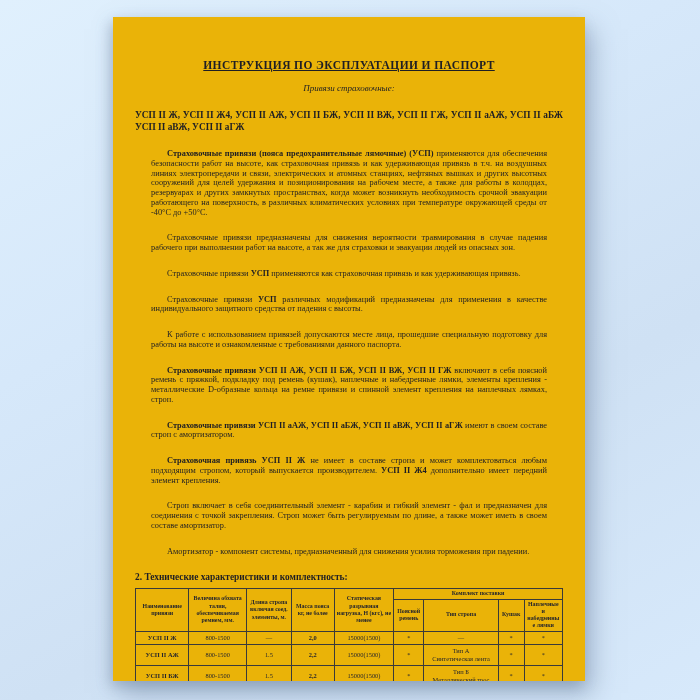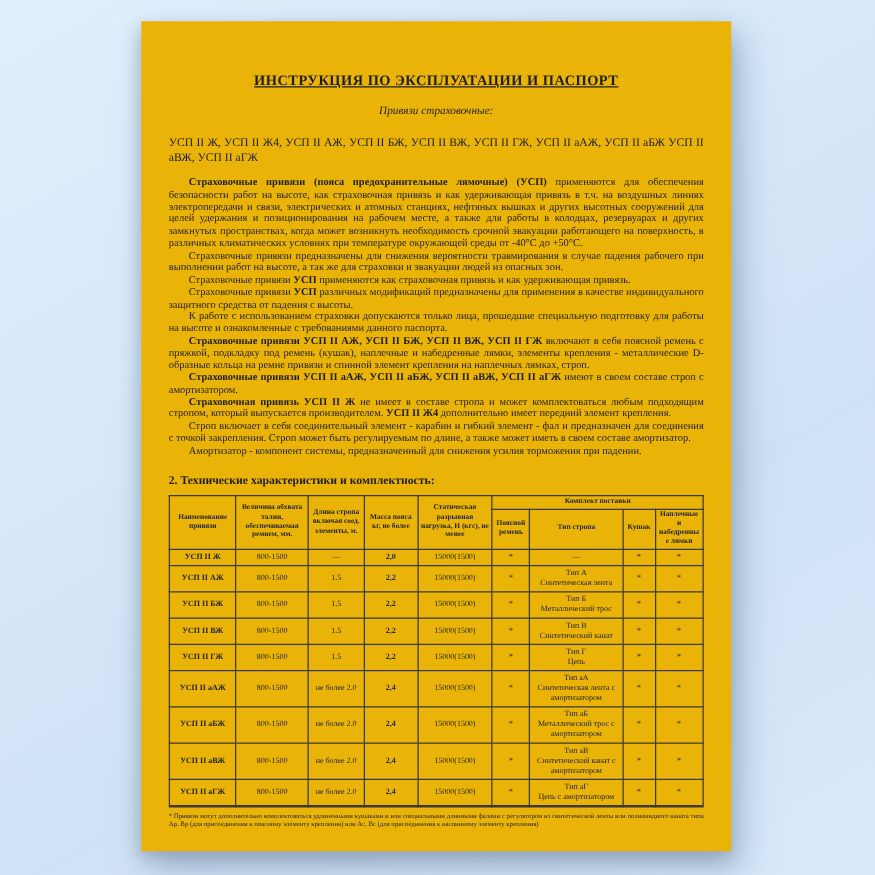--- a/index.html
+++ b/index.html
@@ -16,28 +16,28 @@
     box-sizing: border-box;
     padding: 36px 22px 0 22px;
     overflow: hidden;
   }
   .title {
     font-size: 11.5px; font-weight: bold; text-align: center;
     text-decoration: underline; letter-spacing: .4px; margin: 6px 0 0 0;
   }
   .subtitle { font-size: 9px; text-align: center; margin: 12px 0 17px 0; font-style: italic; }
   .models {
-    font-size: 9.3px; font-weight: normal; text-align: justify;
+    font-size: 9.3px; font-weight: bold; text-align: justify;
     line-height: 11.5px; margin: 0 0 8px 0;
   }
   .h-sec { font-size: 9.4px; font-weight: bold; margin: 10px 0 2px 0; }
   .h-sec2 { font-size: 9.4px; font-weight: bold; margin: 15px 0 6px 0; }
   .body-p {
     font-size: 8.35px; line-height: 9.75px; text-align: justify;
-    text-indent: 16px; margin: 0;
+    text-indent: 16px; margin: 16px;
   }
   table.spec {
     border-collapse: collapse; width: 100%; table-layout: fixed;
     font-size: 6.3px; color: #26262c;
   }
   table.spec th, table.spec td {
     border: 1px solid #3a3a3a; text-align: center; vertical-align: middle;
     padding: 1px 2px; word-wrap: break-word;
   }
   table.spec { border-bottom: 2px solid #3a3a3a; }
@@ -61,21 +61,21 @@
   <p class="subtitle">Привязи страховочные:</p>
 
   <p class="models">УСП II Ж, УСП II Ж4, УСП II АЖ, УСП II БЖ, УСП II ВЖ, УСП II ГЖ, УСП II аАЖ, УСП II аБЖ УСП II аВЖ, УСП II аГЖ</p>
 
 
   <div>
       <p class="body-p"><b>Страховочные привязи (пояса предохранительные лямочные) (УСП)</b> применяются для обеспечения безопасности работ на высоте, как страховочная привязь и как удерживающая привязь в т.ч. на воздушных линиях электропередачи и связи, электрических и атомных станциях, нефтяных вышках и других высотных сооружений для целей удержания и позиционирования на рабочем месте, а также для работы в колодцах, резервуарах и других замкнутых пространствах, когда может возникнуть необходимость срочной эвакуации работающего на поверхность, в различных климатических условиях при температуре окружающей среды от -40°С до +50°С.</p>
       <p class="body-p">Страховочные привязи предназначены для снижения вероятности травмирования в случае падения рабочего при выполнении работ на высоте, а так же для страховки и эвакуации людей из опасных зон.</p>
       <p class="body-p">Страховочные привязи <b>УСП</b> применяются как страховочная привязь и как удерживающая привязь.</p>
       <p class="body-p">Страховочные привязи <b>УСП</b> различных модификаций предназначены для применения в качестве индивидуального защитного средства от падения с высоты.</p>
-      <p class="body-p">К работе с использованием страховки допускаются только лица, прошедшие специальную подготовку для работы на высоте и ознакомленные с требованиями данного паспорта.</p>
+      <p class="body-p">К работе с использованием привязей допускаются месте лица, прошедшие специальную подготовку для работы на высоте и ознакомленные с требованиями данного паспорта.</p>
       <p class="body-p"><b>Страховочные привязи УСП II АЖ, УСП II БЖ, УСП II ВЖ, УСП II ГЖ</b> включают в себя поясной ремень с пряжкой, подкладку под ремень (кушак), наплечные и набедренные лямки, элементы крепления - металлические D-образные кольца на ремне привязи и спинной элемент крепления на наплечных лямках, строп.</p>
       <p class="body-p"><b>Страховочные привязи УСП II аАЖ, УСП II аБЖ, УСП II аВЖ, УСП II аГЖ</b> имеют в своем составе строп с амортизатором.</p>
       <p class="body-p"><b>Страховочная привязь УСП II Ж</b> не имеет в составе стропа и может комплектоваться любым подходящим стропом, который выпускается производителем. <b>УСП II Ж4</b> дополнительно имеет передний элемент крепления.</p>
       <p class="body-p">Строп включает в себя соединительный элемент - карабин и гибкий элемент - фал и предназначен для соединения с точкой закрепления. Строп может быть регулируемым по длине, а также может иметь в своем составе амортизатор.</p>
       <p class="body-p">Амортизатор - компонент системы, предназначенный для снижения усилия торможения при падении.</p>
     </div>
 
   <h2 class="h-sec2">2. Технические характеристики и комплектность:</h2>
 
   <table class="spec">

